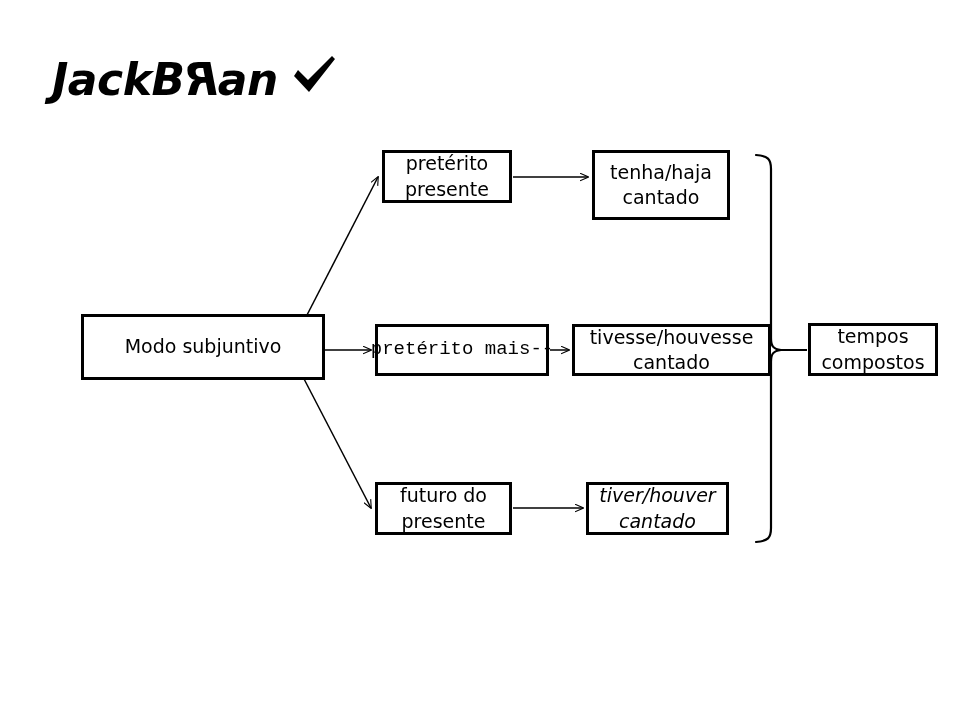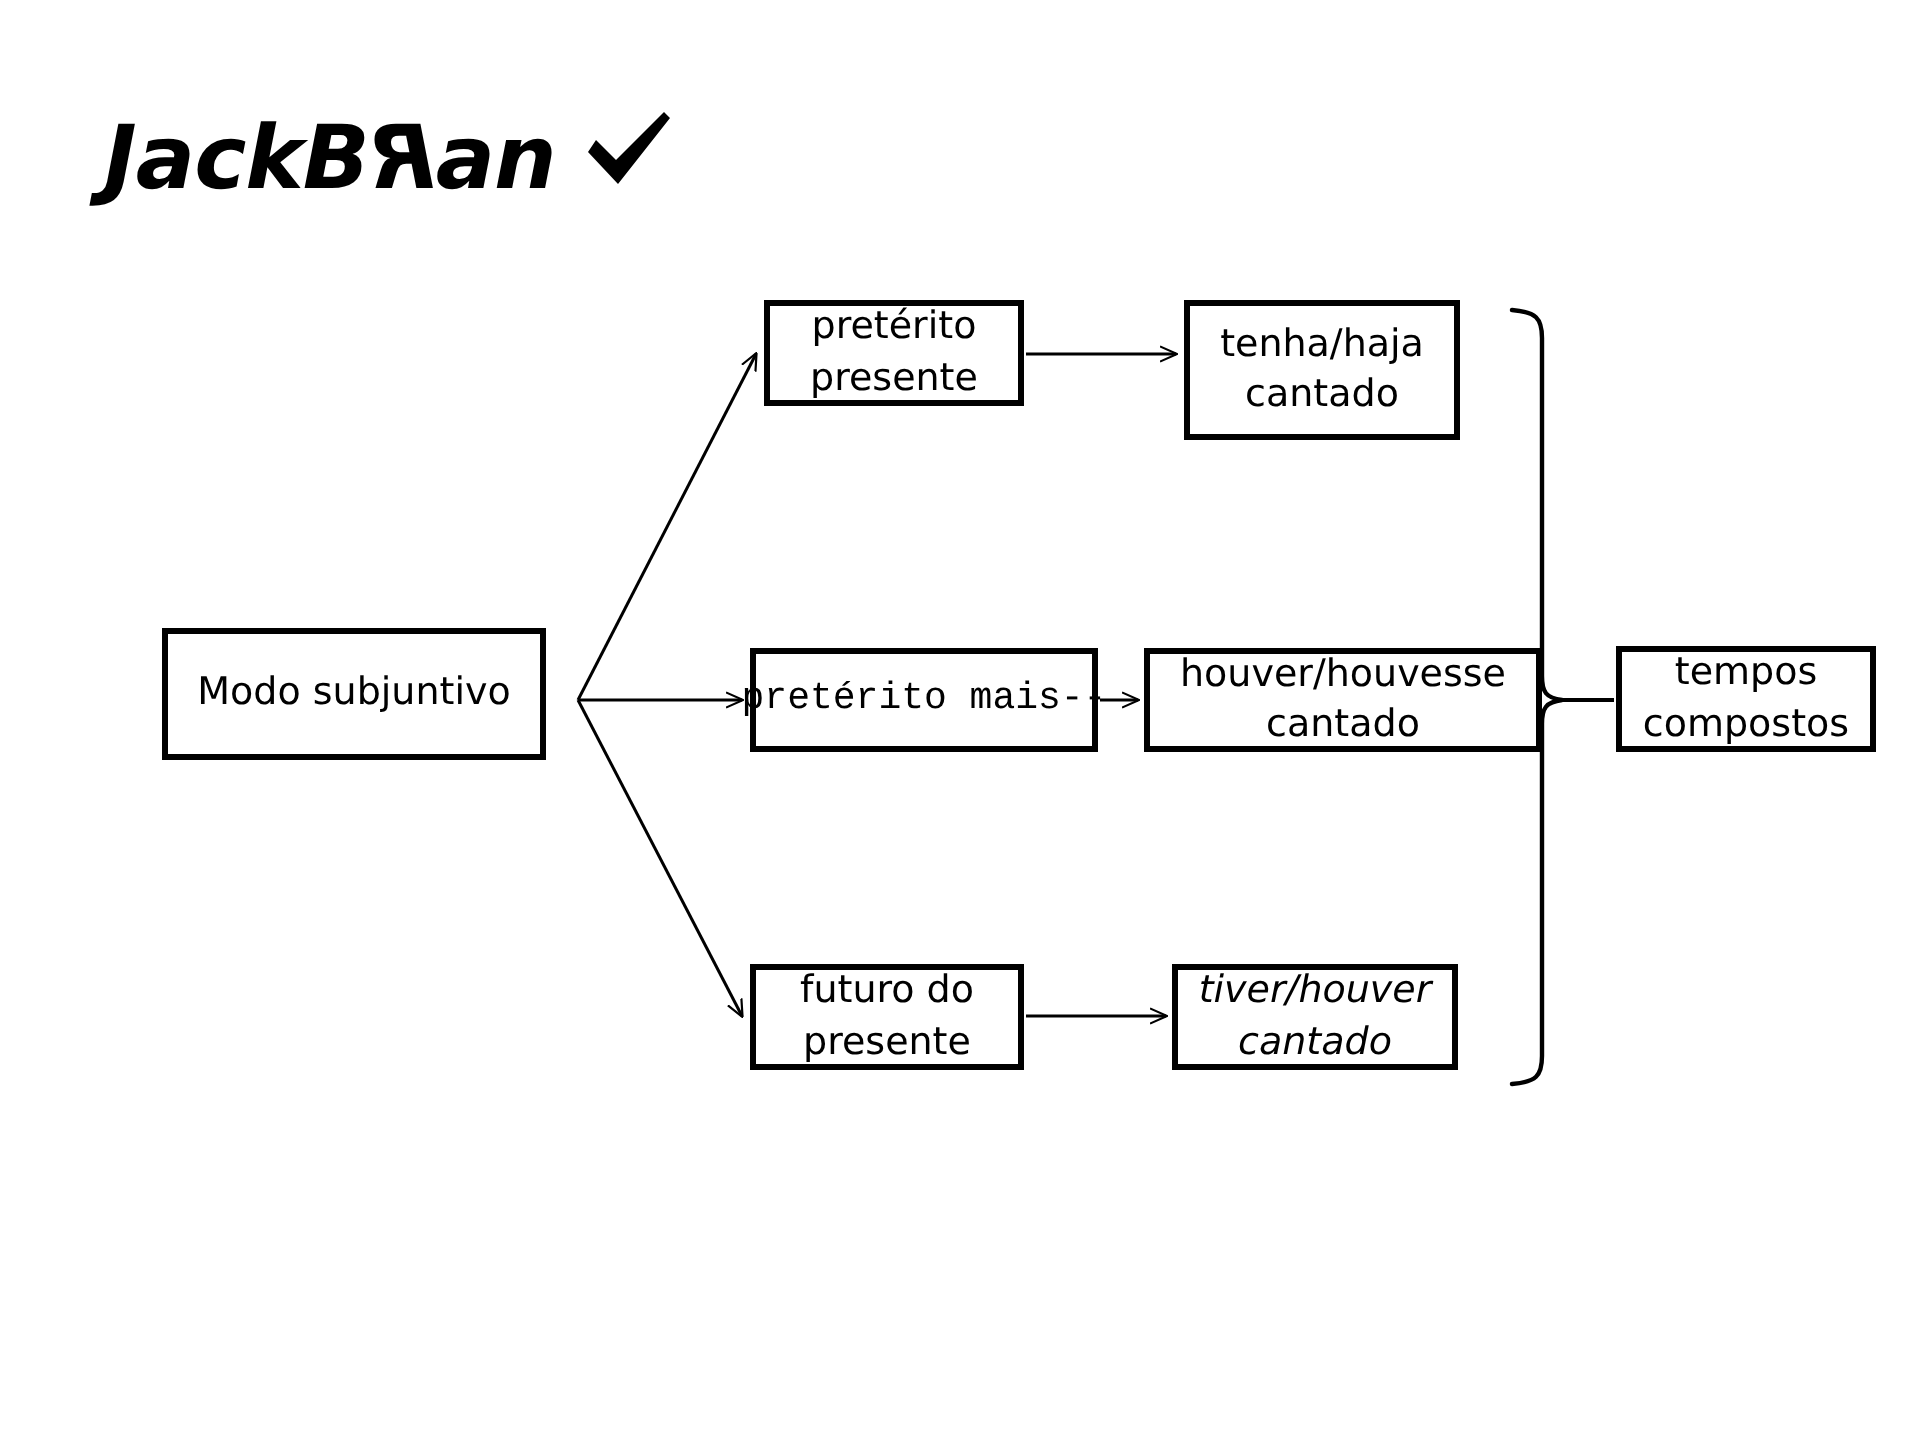--- a/index.html
+++ b/index.html
@@ -100,40 +100,40 @@
     <line x1="513" y1="508" x2="583" y2="508" stroke="#000000" stroke-width="1.5" marker-end="url(#arrow)"></line>
 
     <path d="M756,155 C768,156 771,159 771,169
              L771,338 C771,346 773,349 781,350
              C773,351 771,354 771,362
              L771,528 C771,538 768,541 756,542" fill="none" stroke="#000000" stroke-width="2.2" stroke-linecap="round" stroke-linejoin="round"></path>
 
     <line x1="781" y1="350" x2="807" y2="350" stroke="#000000" stroke-width="2"></line>
   </svg>
 
-  <div class="node" style="left:81px; top:314px; width:192px; height:66px;">
+  <div class="node" style="left:81px; top:314px; width:244px; height:66px;">
     <span class="ln">Modo subjuntivo</span>
   </div>
 
   <div class="node" style="left:382px; top:150px; width:130px; height:53px;">
     <span class="ln">pretérito</span>
     <span class="ln">presente</span>
   </div>
 
   <div class="node" style="left:592px; top:150px; width:138px; height:70px;">
     <span class="ln">tenha/haja</span>
     <span class="ln">cantado</span>
   </div>
 
   <div class="node" style="left:375px; top:324px; width:174px; height:52px;font-family:Liberation Mono, monospace;">
     <span class="ln">pretérito mais--</span>
   </div>
 
   <div class="node" style="left:572px; top:324px; width:199px; height:52px;">
-    <span class="ln">houver/houvesse</span>
+    <span class="ln">tivesse/houvesse</span>
     <span class="ln">cantado</span>
   </div>
 
   <div class="node" style="left:375px; top:482px; width:137px; height:53px;">
     <span class="ln">futuro do</span>
     <span class="ln">presente</span>
   </div>
 
   <div class="node" style="left:808px; top:323px; width:130px; height:53px;">
     <span class="ln">tempos</span>

